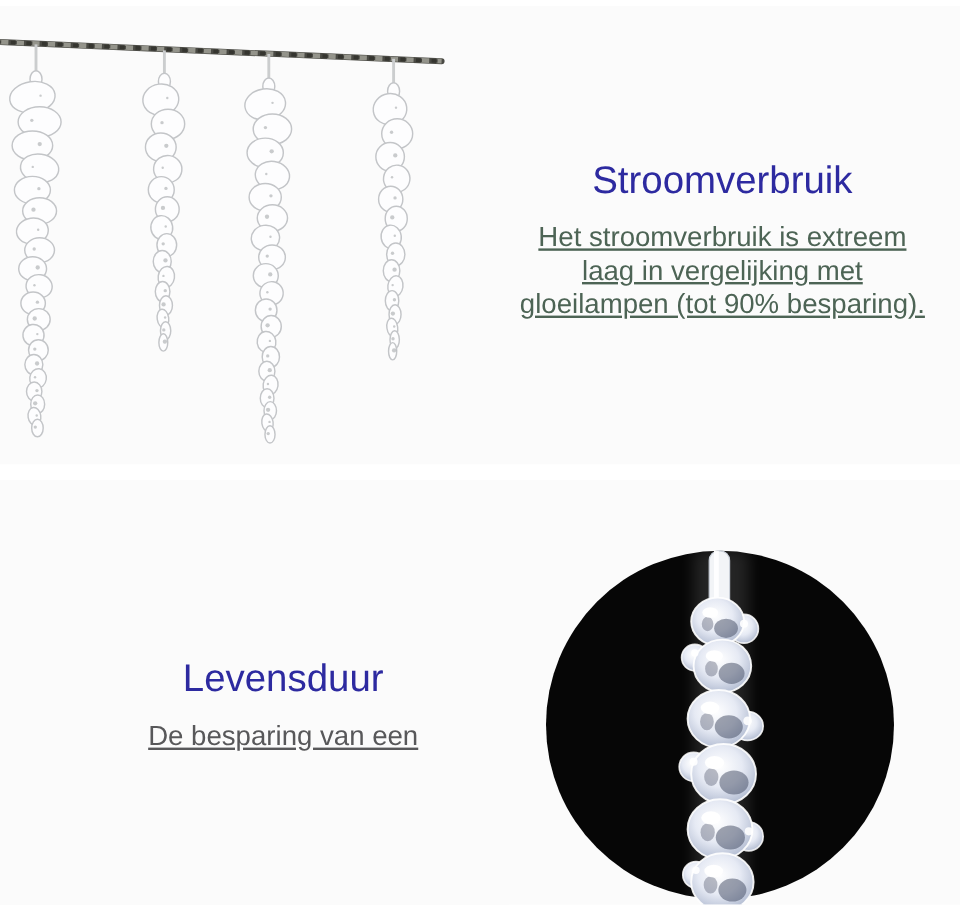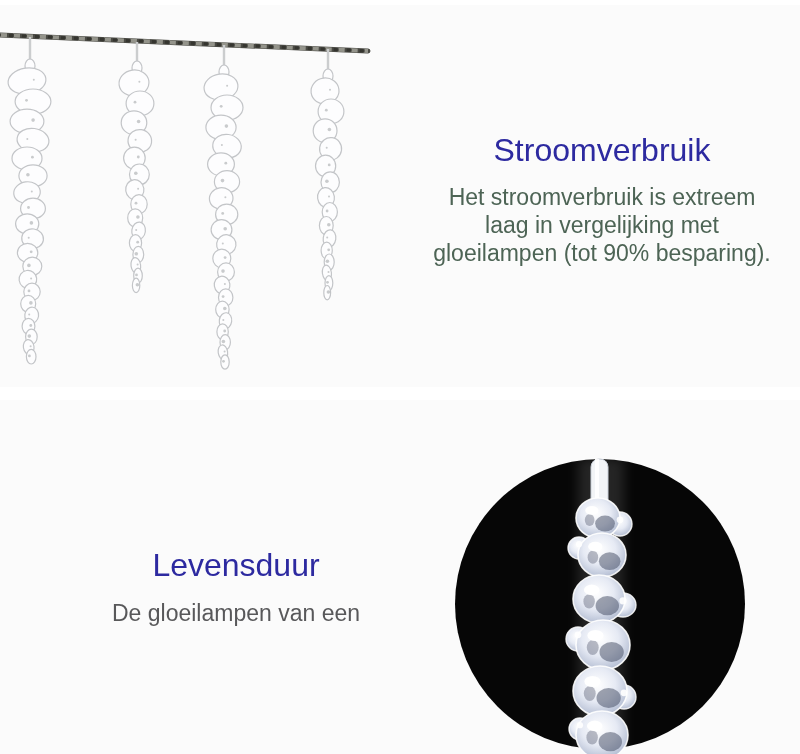--- a/index.html
+++ b/index.html
@@ -43,20 +43,21 @@
     margin:0;
     font-size:32px;
     line-height:36px;
     font-weight:400;
     color:var(--heading,#2d2aa0);
   }
   .text-block p{
     margin:15px 0 0 0;
     font-size:23px;
     font-weight:400;
+    text-decoration:underline;
   }
   .text-block .line{ display:block; }
 
   .power-section{
     left:410px; top:132px; width:384px;
   }
   .power-section p{
     line-height:28px;
     color:var(--power-body,#4d6455);
   }
@@ -237,21 +238,21 @@
     <p>
       <span class="line">Het stroomverbruik is extreem</span>
       <span class="line">laag in vergelijking met</span>
       <span class="line">gloeilampen (tot 90% besparing).</span>
     </p>
   </section>
 
   <section class="text-block lifespan-section">
     <h2>Levensduur</h2>
     <p>
-      <span class="line">De gloeilampen van een</span>
+      <span class="line">De besparing van een</span>
     </p>
   </section>
 
   <div class="photo-closeup">
     <svg id="closeup-svg" width="296" height="296" viewBox="0 0 296 296">
         <defs>
     <radialGradient id="beadGrad" cx="45%" cy="38%" r="75%">
       <stop offset="0%" stop-color="#ffffff"></stop>
       <stop offset="45%" stop-color="#e6eaf4"></stop>
       <stop offset="80%" stop-color="#b9c2d6"></stop>

